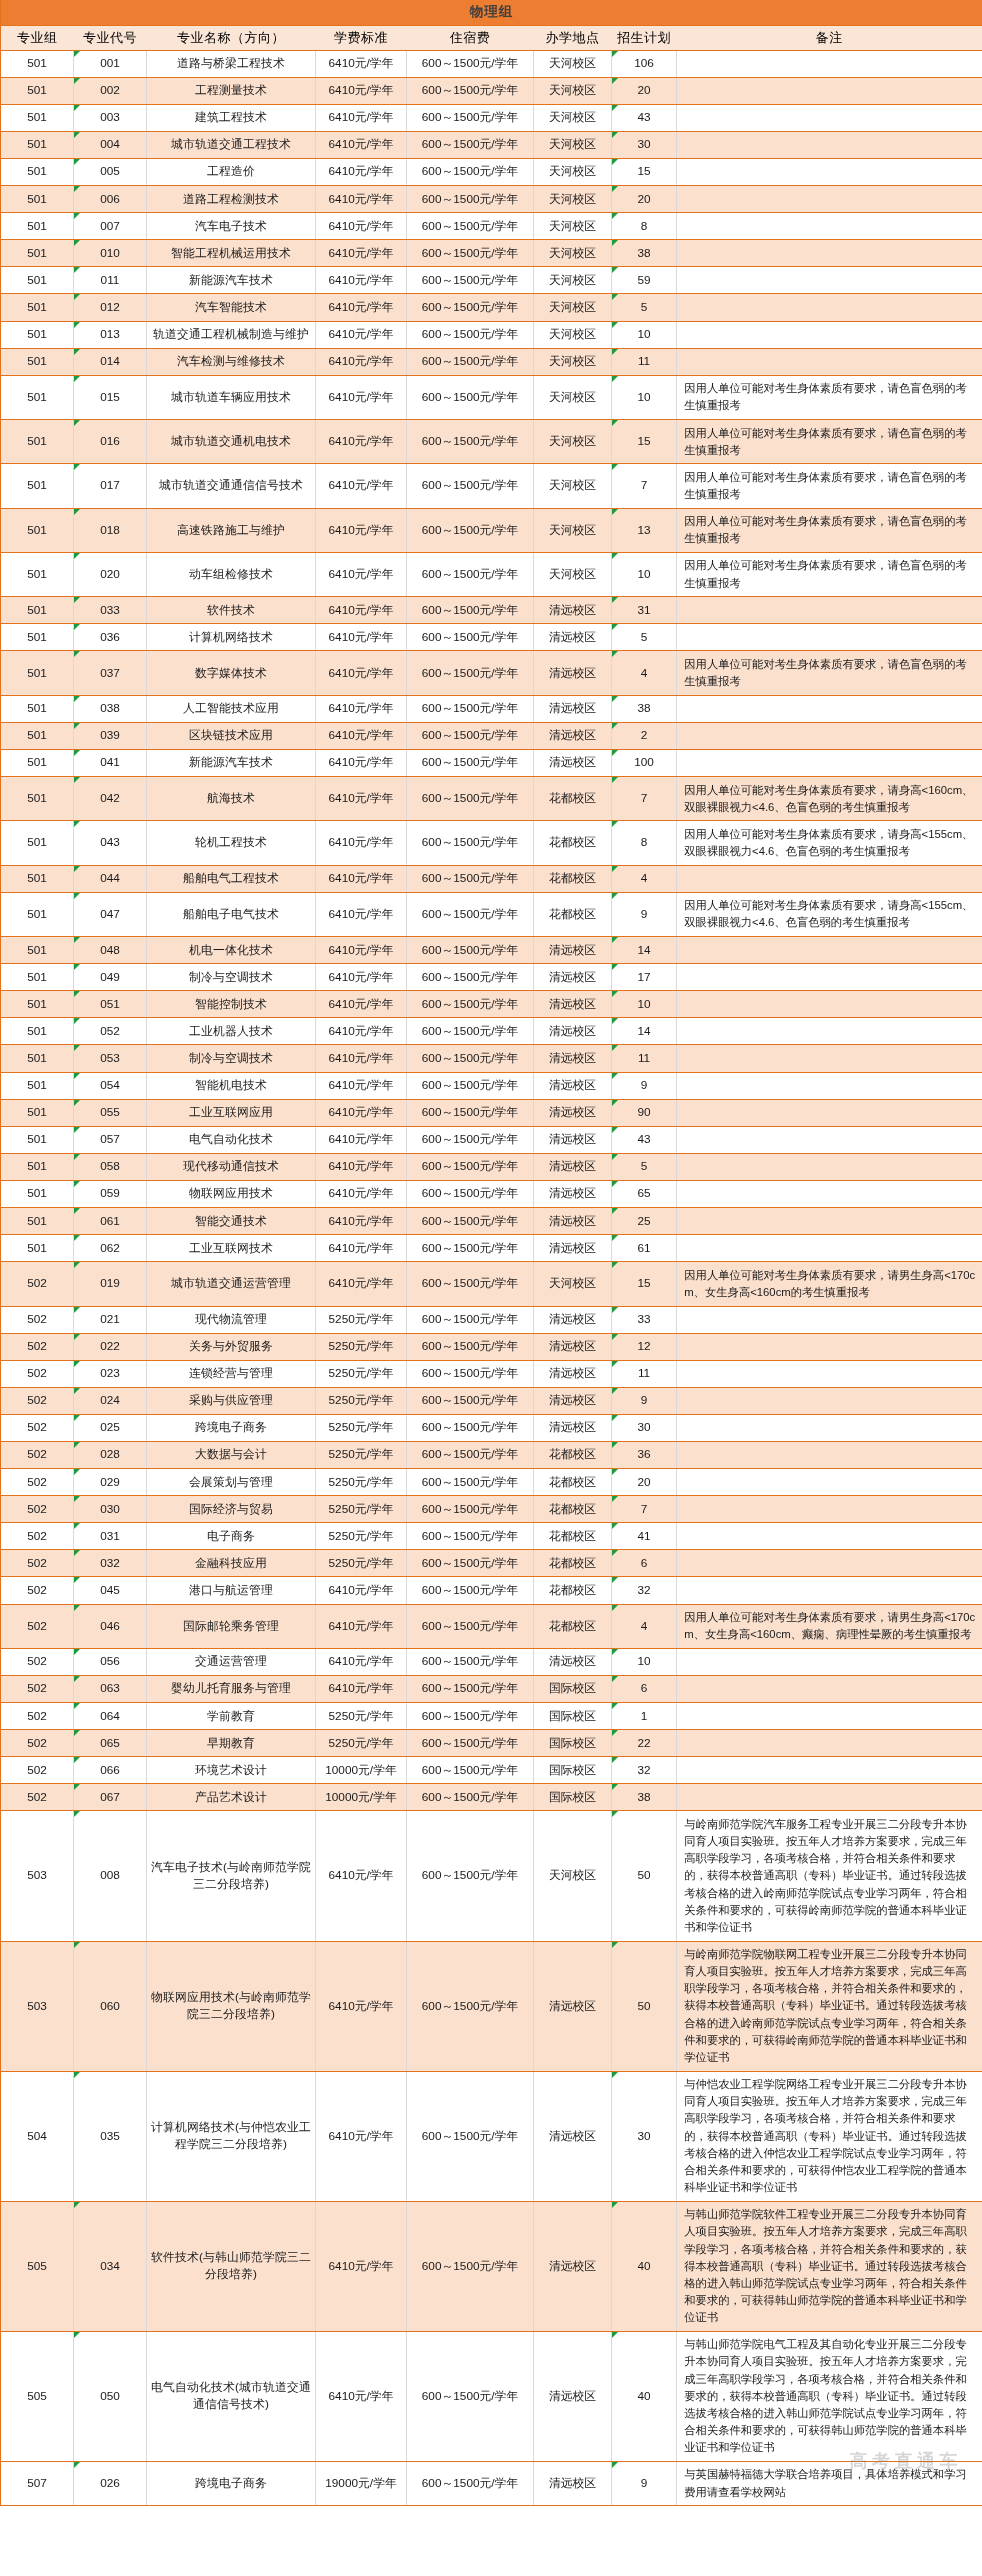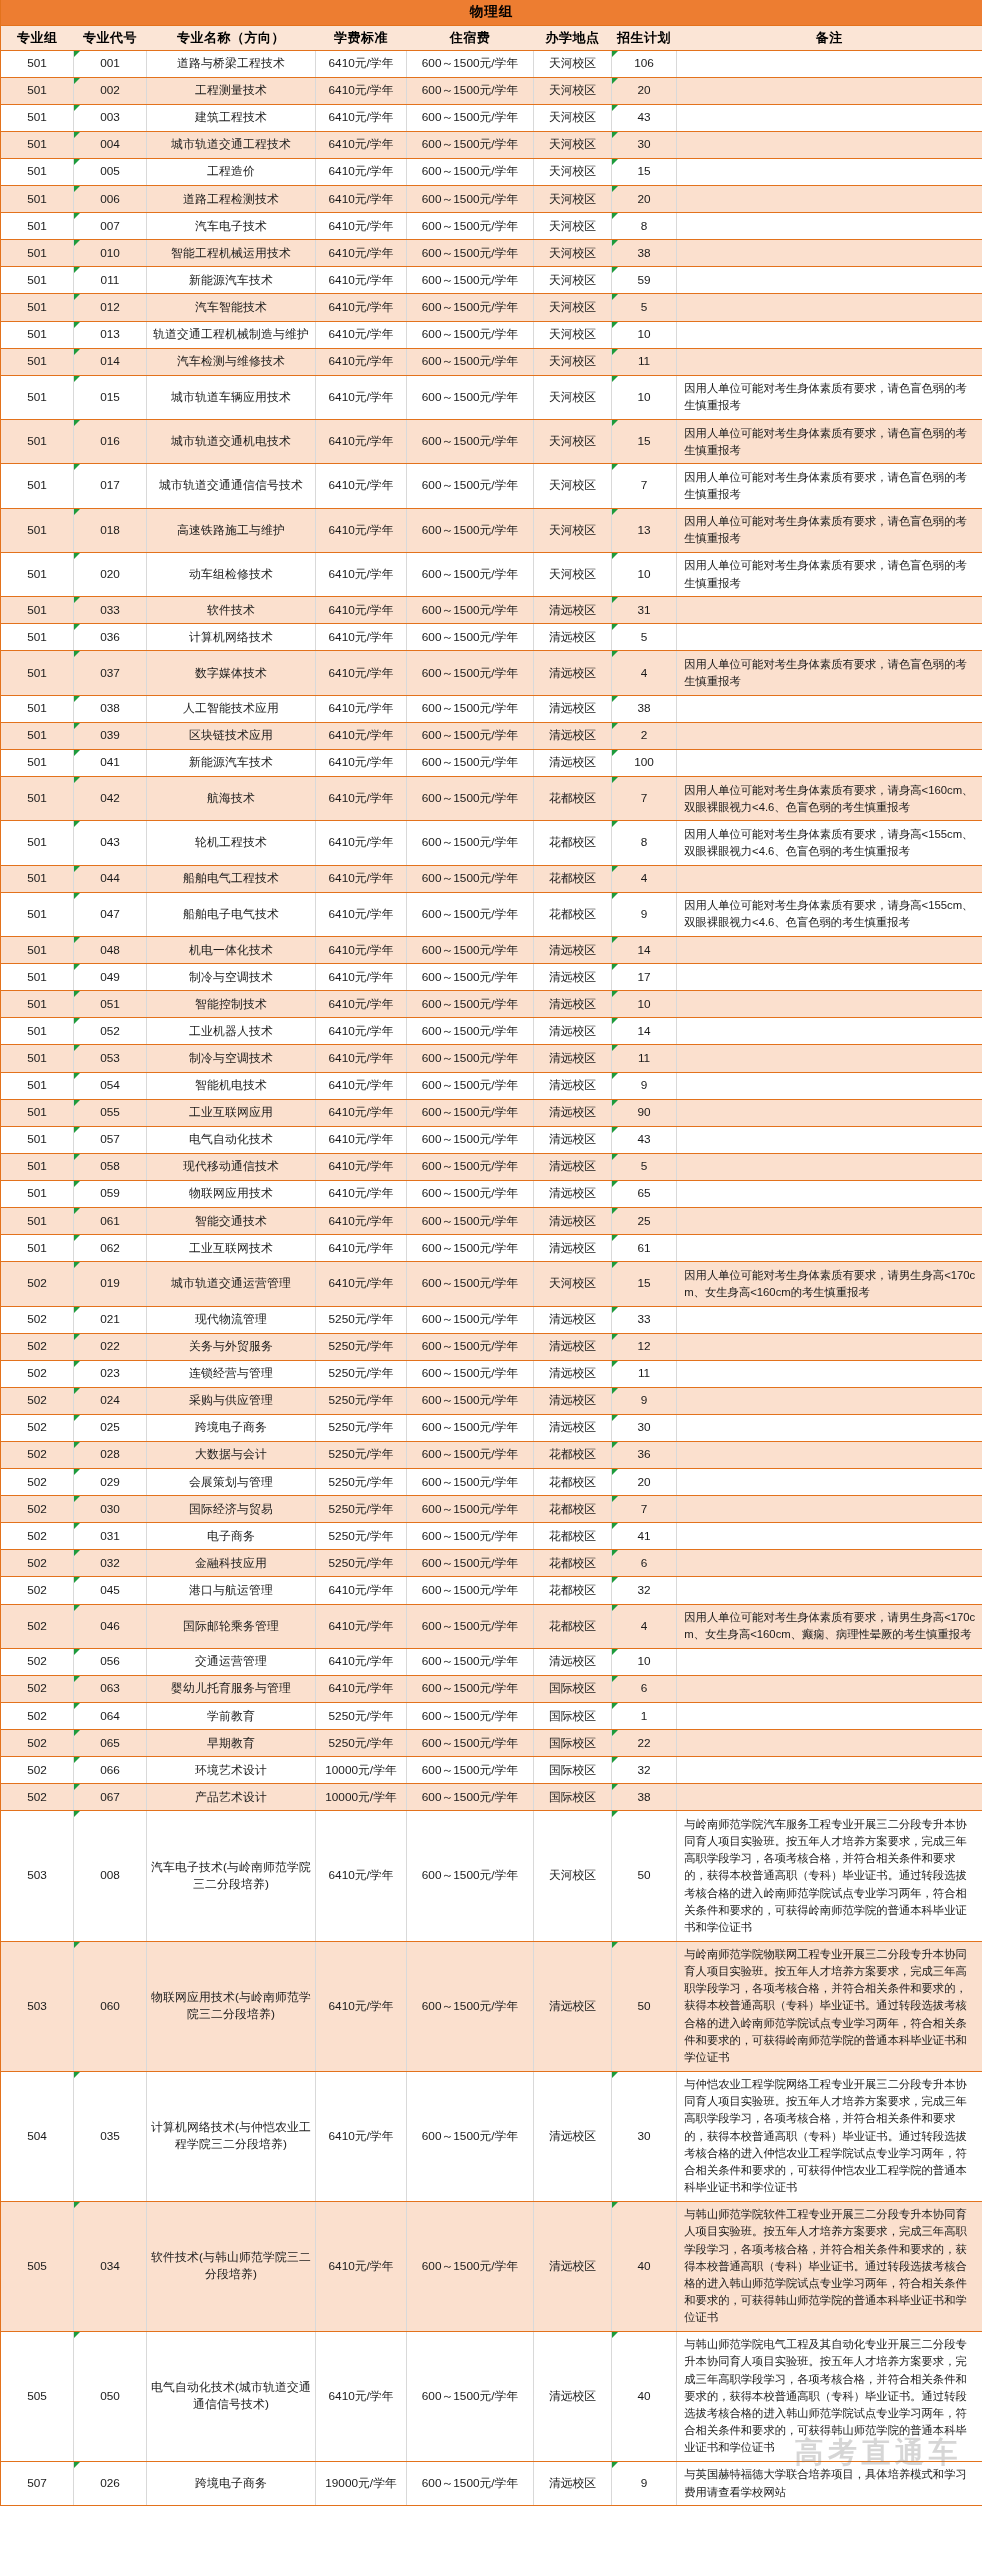--- a/index.html
+++ b/index.html
@@ -25,35 +25,35 @@
   table.plan col.c-code   { width: 73px;  }
   table.plan col.c-name   { width: 169px; }
   table.plan col.c-tuition{ width: 91px; }
   table.plan col.c-dorm   { width: 127px; }
   table.plan col.c-campus { width: 78px;  }
   table.plan col.c-quota  { width: 65px;  }
   table.plan col.c-remark { width: 306px; }
 
   tr.title-row td {
     background: #ED7D31;
-    color: #000000;
+    color: #404040;
     text-align: center;
     font-size: 13.6px;
     font-weight: 600;
     height: 25.5px;
     letter-spacing: 0.9px;
     border: none;
     padding: 2.7px 0 4.5px 0;
   }
   tr.head-row td {
     background: #FBE5D6;
     color: #000000;
     text-align: center;
     font-size: 13px;
-    font-weight: 700;
+    font-weight: 400;
     height: 22px;
     border-top: 1.8px solid #E3721C;
     border-bottom: 1.3px solid #E3721C;
     padding: 2.7px 1.8px;
     letter-spacing: 0.5px;
     margin-top: 20px;
   }
   tbody td {
     font-size: 11.8px;
     text-align: center;
@@ -92,21 +92,21 @@
     border-bottom: 6.4px solid transparent;
   }
   
   table.plan { border-left: 1.8px solid #E3721C; border-right: 1.8px solid #E3721C; }
   tbody tr:last-child td { border-bottom: 1.8px solid #E3721C; }
 
   .watermark {
     position: absolute;
     right: 20px;
     bottom: 33px;
-    font-size: 29px;
+    font-size: 18px;
     color: rgba(120,120,120,0.30);
     letter-spacing: 4.5px;
     font-weight: 600;
     pointer-events: none;
     white-space: nowrap;
     font-family: "Liberation Serif", "DejaVu Serif", serif;
   }
 </style>
 </head>
 <body>

